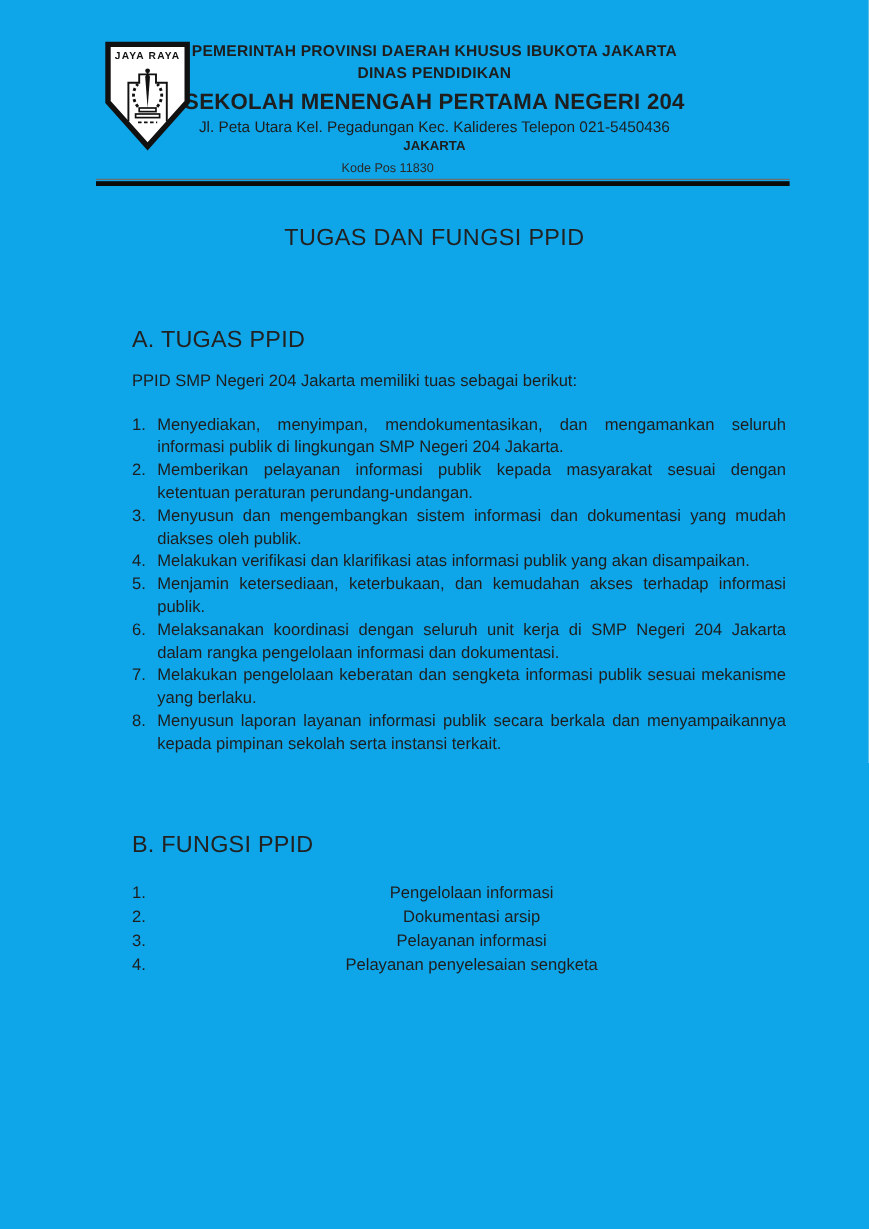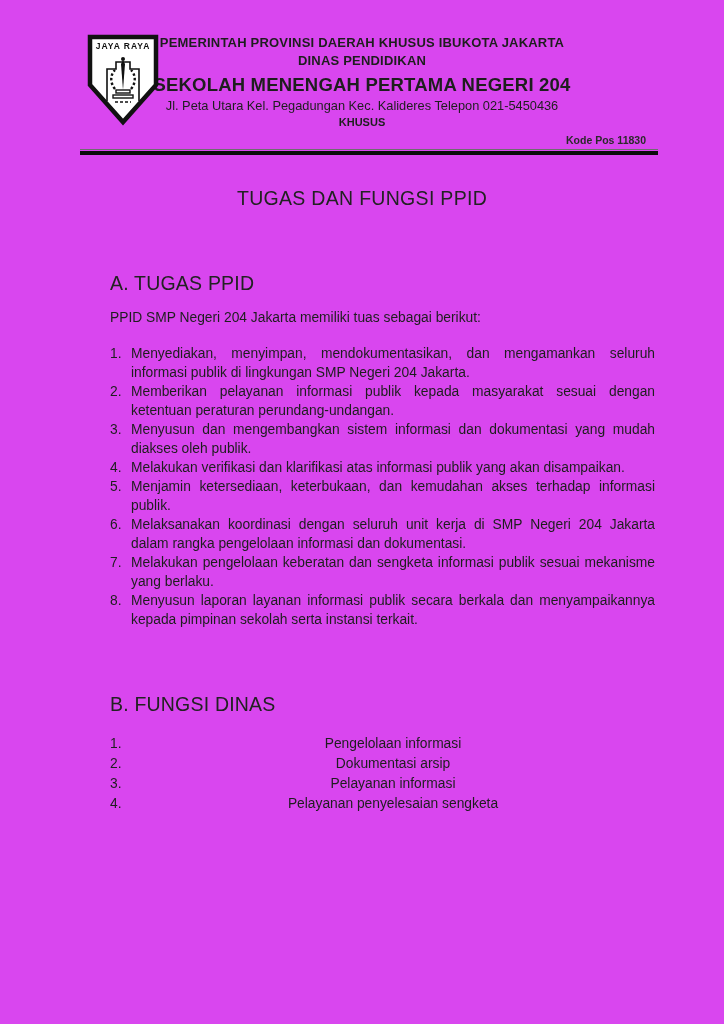--- a/index.html
+++ b/index.html
@@ -2,40 +2,40 @@
 <html><head>
 <meta charset="utf-8">
 <style>
   * { margin: 0; padding: 0; box-sizing: border-box; }
   html, body { background: #e8e8e8; }
   .page {
     position: relative;
     width: 724px;
     height: 1024px;
     margin: 0 auto;
-    background: #d946ef;
+    background: #0ea5e9;
     font-family: "Liberation Sans", sans-serif;
     color: #1e1e1e;
     overflow: hidden;
   }
   
   .letterhead { position: relative; padding-top: 34px; }
   .logo {
     position: absolute;
     left: 85px;
     top: 33px;
     width: 76px;
     height: 93px;
   }
   .head-center { width: 560px; margin: 0 auto; text-align: center; }
   .head-line1, .head-line2 { font-size: 13px; line-height: 18px; letter-spacing: 0.2px; font-weight: bold; }
   .head-school { font-size: 18.5px; font-weight: 700; line-height: 25px; margin-top: 2px; letter-spacing: 0.2px; }
   .head-address { font-size: 12.8px; line-height: 18px; }
   .head-city { font-size: 11px; font-weight: 700; line-height: 15px; }
-  .head-postal { text-align: right; padding-right: 78px; font-size: 10.5px; line-height: 14px; margin-top: 3px; color: #2a2a2a; font-weight: bold; }
+  .head-postal { text-align: center; padding-right: 78px; font-size: 10.5px; line-height: 14px; margin-top: 3px; color: #2a2a2a; }
   .rule-wrap { margin: 2px 66px 0 80px; }
   .rule-thin { height: 0; border-top: 1.5px solid #6e6e6e; }
   .rule-thick { height: 4px; background: #0b0b0b; margin-top: 1px; }
   
   .doc-title { margin-top: 31px; text-align: center; font-size: 19.5px; line-height: 24px; letter-spacing: 0.3px; color: #222; }
   .doc-title + .doc-title { margin-top: 19px; }
   
   .section-heading {
     margin: 0 69px 0 110px;
     font-size: 19.5px;
@@ -81,21 +81,21 @@
         <path d="M30 56 C25 50 25 42 30 37" fill="none" stroke="#111111" stroke-width="2.4" stroke-dasharray="2.5 2.2"></path>
         <path d="M46 56 C51 50 51 42 46 37" fill="none" stroke="#111111" stroke-width="2.4" stroke-dasharray="2.5 2.2"></path>
         <path d="M30 69 H46" stroke="#111111" stroke-width="1.6" stroke-dasharray="3 2"></path>
       </svg>
     </div>
     <div class="head-center">
       <div class="head-line1">PEMERINTAH PROVINSI DAERAH KHUSUS IBUKOTA JAKARTA</div>
       <div class="head-line2">DINAS PENDIDIKAN</div>
       <div class="head-school">SEKOLAH MENENGAH PERTAMA NEGERI 204</div>
       <div class="head-address">Jl. Peta Utara Kel. Pegadungan Kec. Kalideres Telepon 021-5450436</div>
-      <div class="head-city">KHUSUS</div>
+      <div class="head-city">JAKARTA</div>
     </div>
     <div class="head-postal">Kode Pos 11830</div>
     <div class="rule-wrap">
       <div class="rule-thin"></div>
       <div class="rule-thick"></div>
     </div>
   </div>
 
   <div class="doc-title">TUGAS DAN FUNGSI PPID</div>
 
@@ -132,21 +132,21 @@
         <span class="txt">Melakukan pengelolaan keberatan dan sengketa informasi publik sesuai mekanisme yang berlaku.</span>
       </div>
       <div class="list-item">
         <span class="num">8.</span>
         <span class="txt">Menyusun laporan layanan informasi publik secara berkala dan menyampaikannya kepada pimpinan sekolah serta instansi terkait.</span>
       </div>
     </div>
   </div>
 
   <div class="section-b">
-    <div class="section-heading">B. FUNGSI DINAS</div>
+    <div class="section-heading">B. FUNGSI PPID</div>
     <div class="num-list">
       <div class="list-item">
         <span class="num">1.</span>
         <span class="txt">Pengelolaan informasi</span>
       </div>
       <div class="list-item">
         <span class="num">2.</span>
         <span class="txt">Dokumentasi arsip</span>
       </div>
       <div class="list-item">

